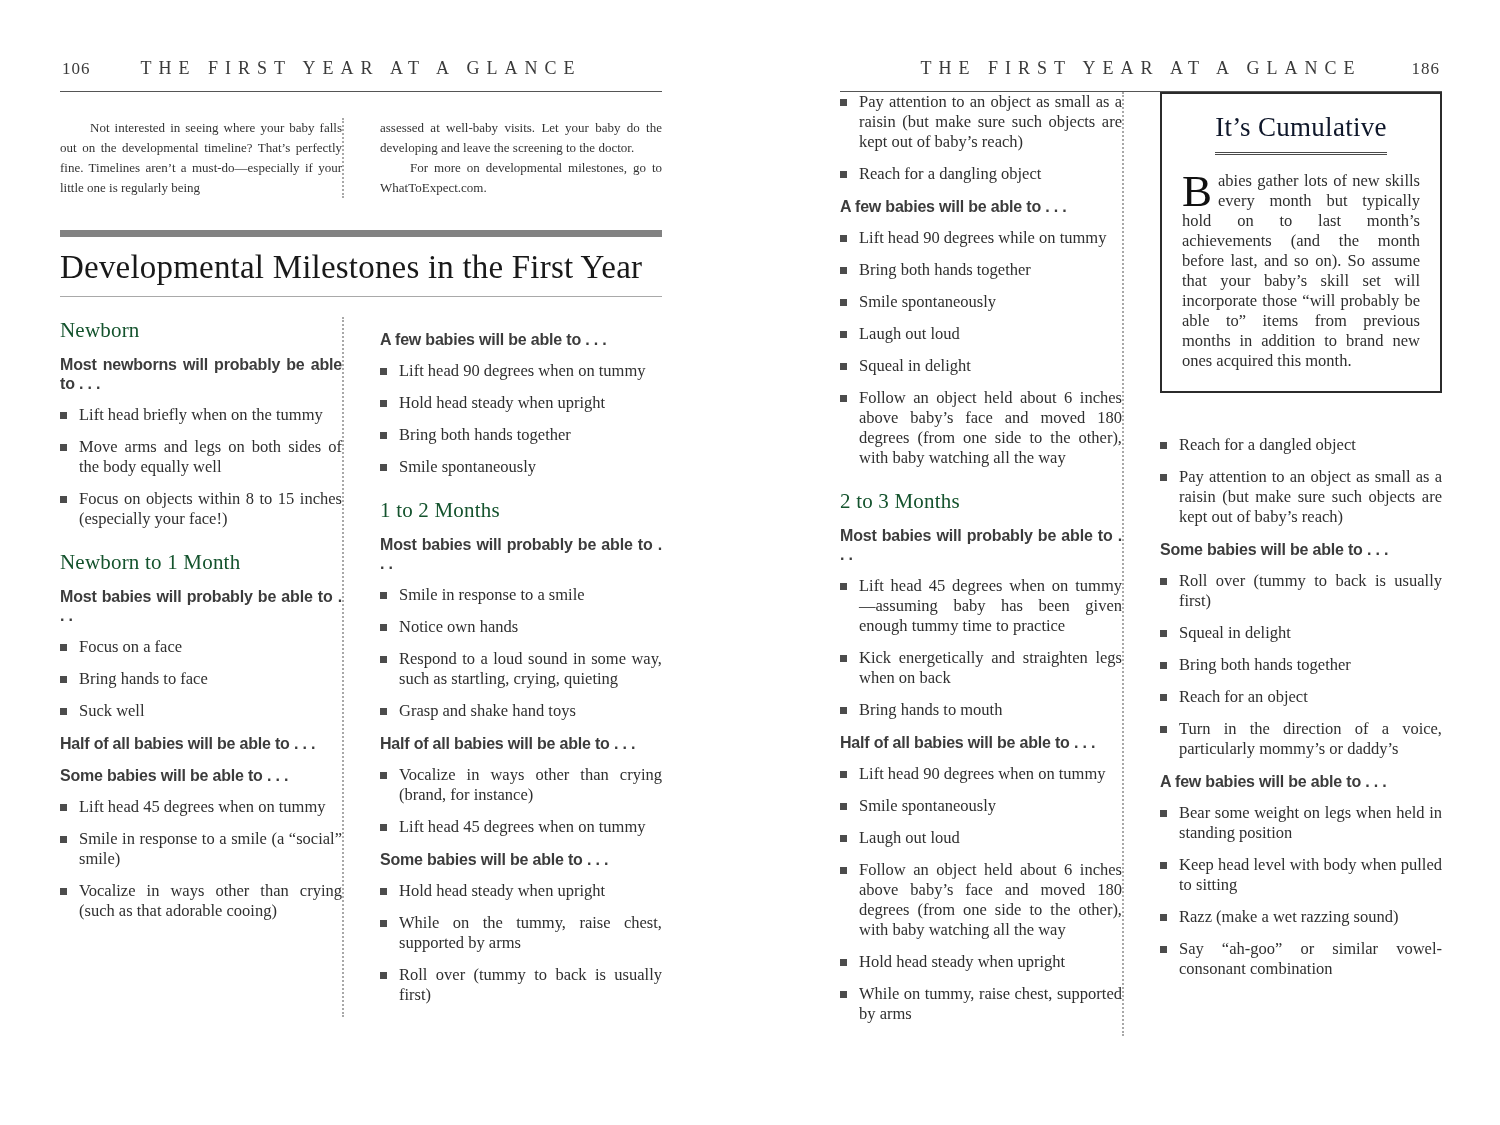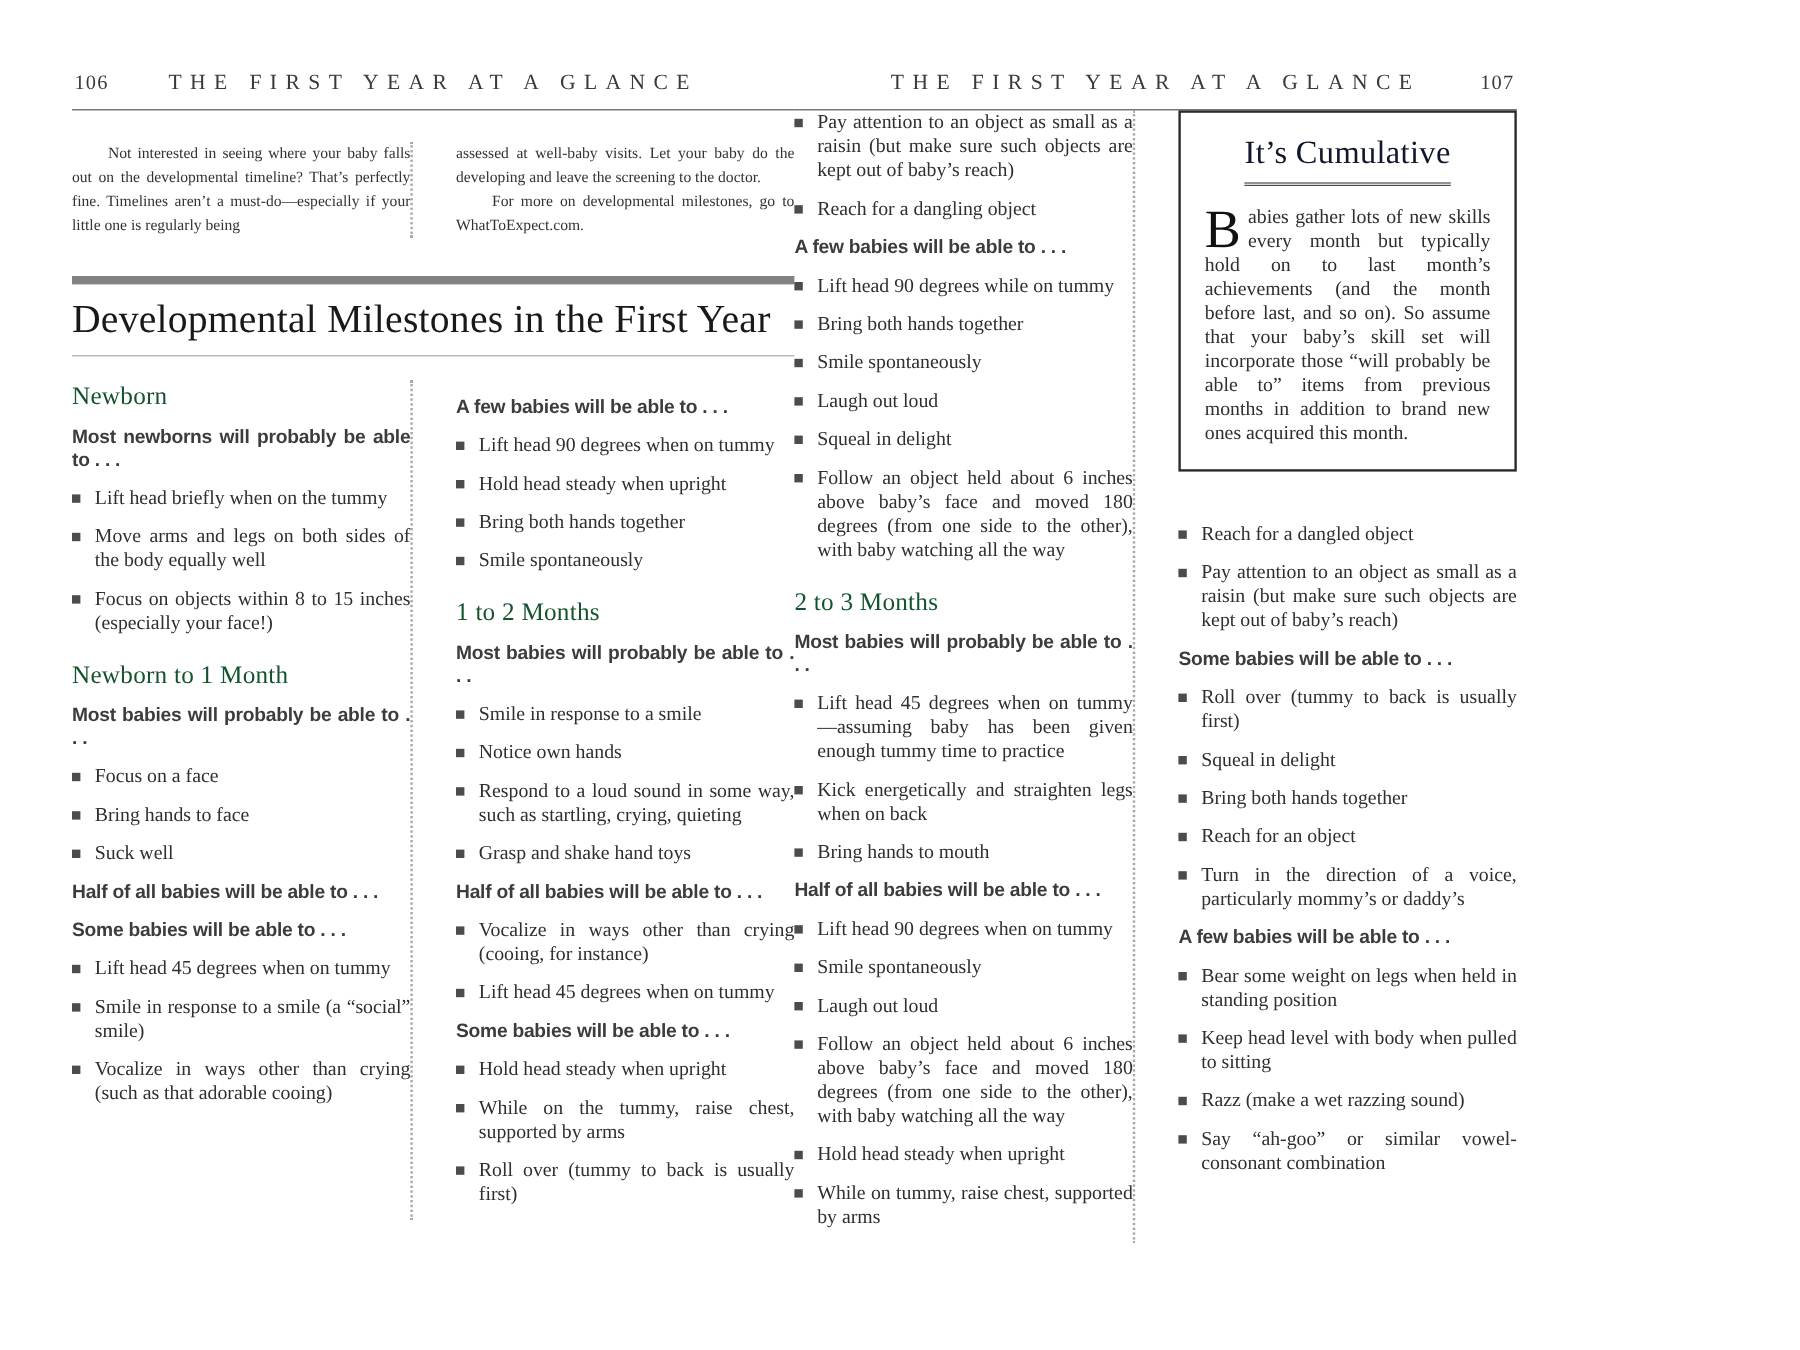--- a/index.html
+++ b/index.html
@@ -1,19 +1,19 @@
 <!DOCTYPE html>
 <html><head>
 <meta charset="utf-8">
 <style>
   * { margin:0; padding:0; box-sizing:border-box; }
   html,body { background:#ffffff; }
   body { width:1500px; height:1125px; overflow:hidden;
          font-family:"Liberation Serif", serif; color:#2f2f2f; }
-  .book { width:1500px; height:1125px; display:flex; padding:58px 52px 40px 60px; background:#fff; }
+  .book { width:1500px; height:1125px; display:flex; padding:58px 52px 40px 60px; gap:178px; background:#fff; }
   .page { width:602px; display:flex; flex-direction:column; }
 
   
   .pg-header { position:relative; height:24px; margin-bottom:4px; }
   .running-head { text-align:center; font-size:18px; letter-spacing:7px; color:#3a3a3a; white-space:nowrap; }
   .folio { position:absolute; top:1px; font-size:17px; color:#3a3a3a; letter-spacing:1px; }
   .folio.left { left:2px; }
   .folio.right { right:2px; }
   .head-rule { border:0; border-top:1.5px solid #555; margin:5px 0 0 0; }
 
@@ -156,21 +156,21 @@
             <span class="sq"></span>
             <span class="bt">Respond to a loud sound in some way, such as startling, crying, quieting</span>
           </div>
           <div class="blk b">
             <span class="sq"></span>
             <span class="bt">Grasp and shake hand toys</span>
           </div>
           <div class="blk sub">Half of all babies will be able to . . .</div>
           <div class="blk b">
             <span class="sq"></span>
-            <span class="bt">Vocalize in ways other than crying (cooing, for instance)</span>
+            <span class="bt">Vocalize in ways other than crying (brand, for instance)</span>
           </div>
           <div class="blk b">
             <span class="sq"></span>
             <span class="bt">Lift head 45 degrees when on tummy</span>
           </div>
           <div class="blk sub">Some babies will be able to . . .</div>
           <div class="blk b">
             <span class="sq"></span>
             <span class="bt">Hold head steady when upright</span>
           </div>
@@ -182,21 +182,21 @@
             <span class="sq"></span>
             <span class="bt">Roll over (tummy to back is usually first)</span>
           </div>
         </div>
     </div>
   </div>
 
   <div class="page">
     <div class="pg-header">
       <div class="running-head">THE FIRST YEAR AT A GLANCE</div>
-      <span class="folio right">107</span>
+      <span class="folio right">186</span>
     </div>
     <hr class="head-rule">
 
     <div class="cols-row rp-cols">
       <div class="col">
           <div class="blk b">
             <span class="sq"></span>
             <span class="bt">Pay attention to an object as small as a raisin (but make sure such objects are kept out of baby’s reach)</span>
           </div>
           <div class="blk b">

